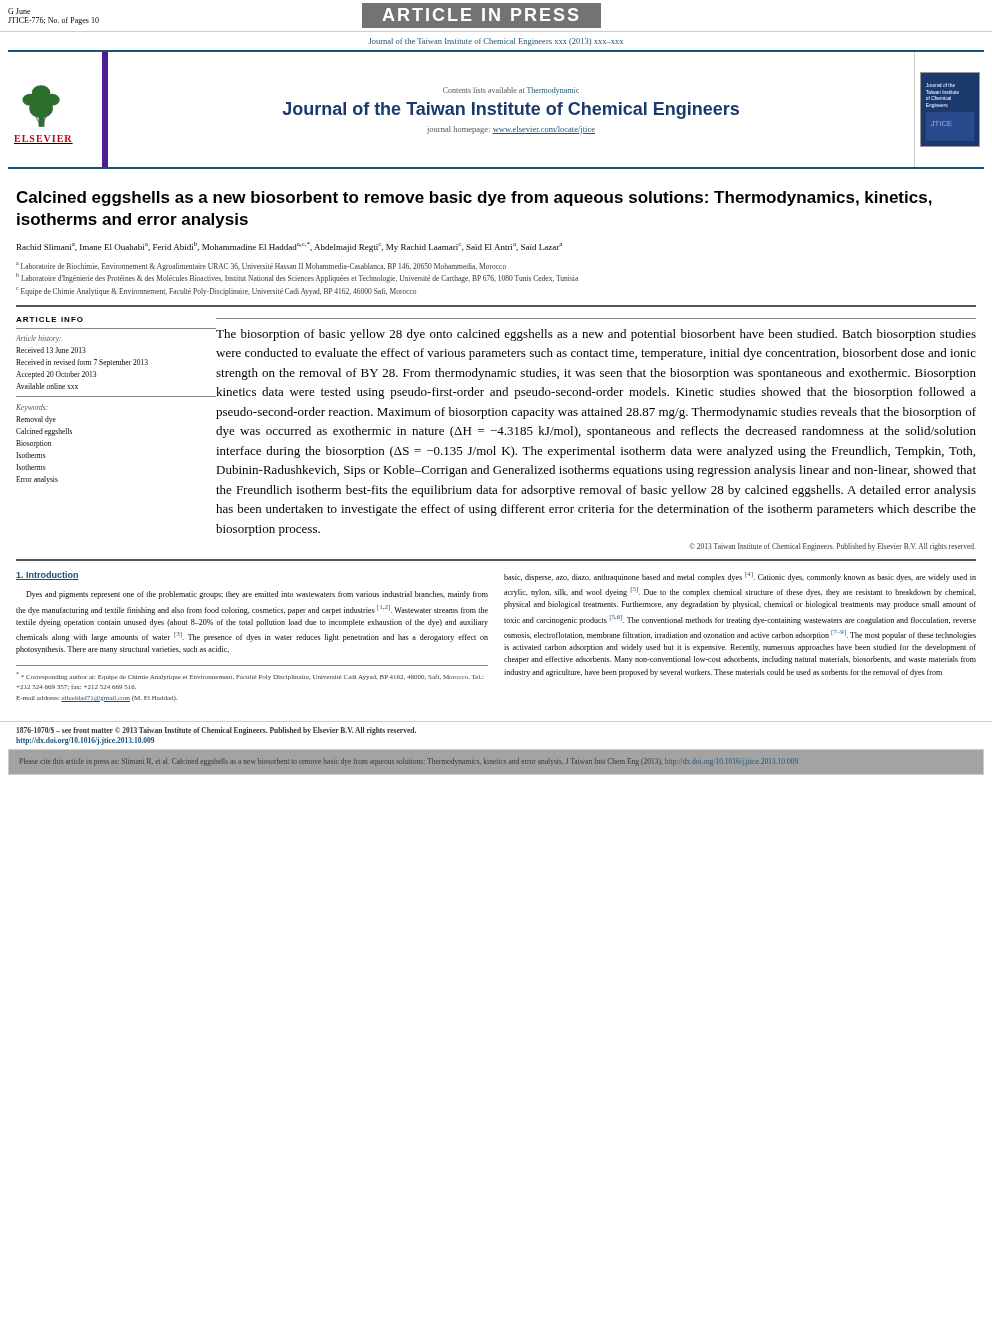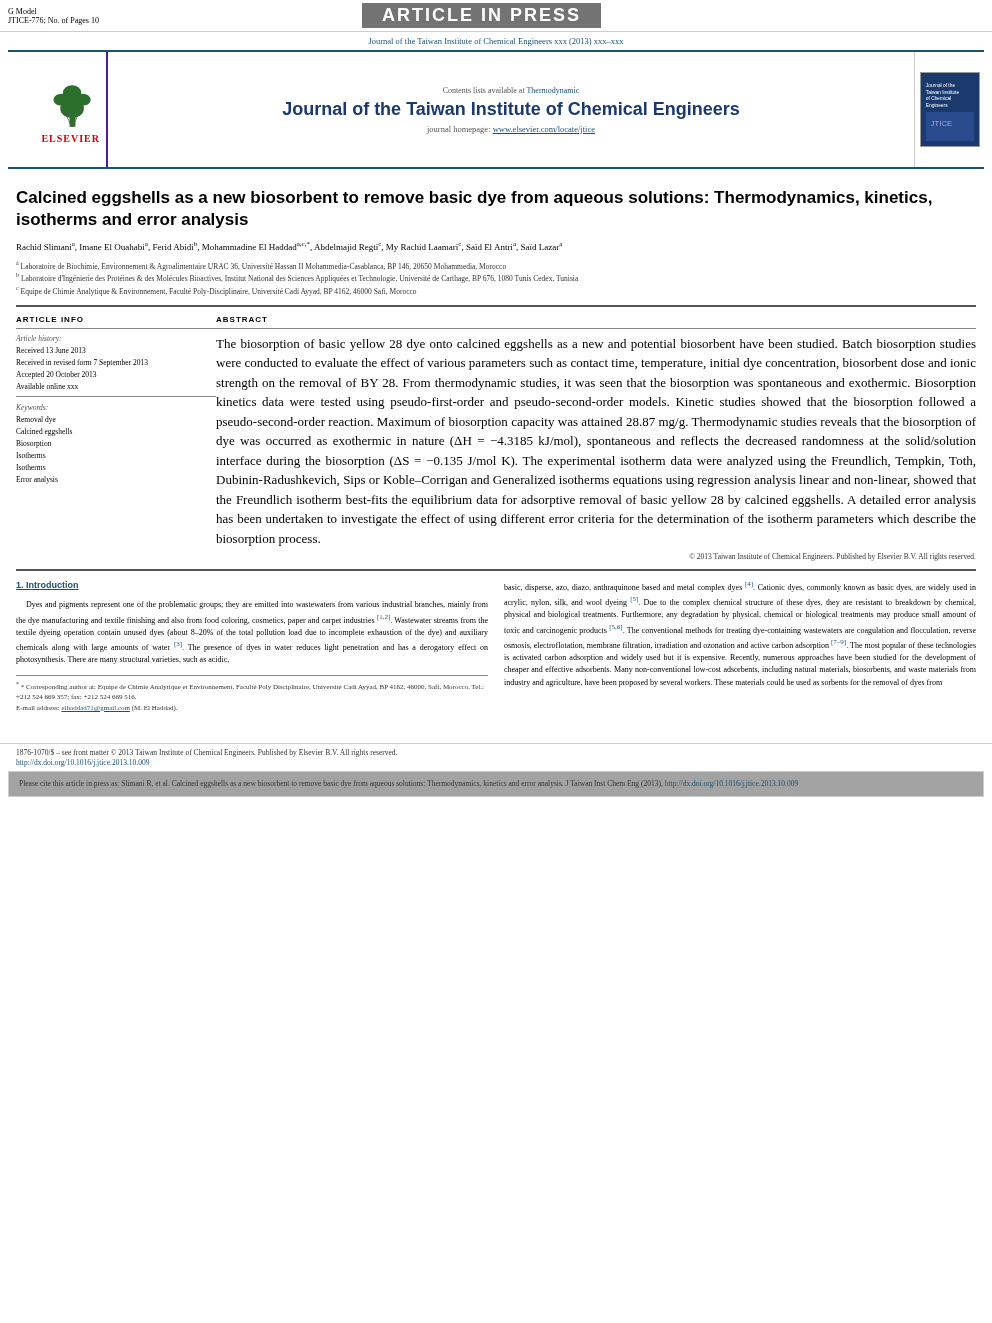--- a/index.html
+++ b/index.html
@@ -42,27 +42,28 @@
     
     .main-header {
       display: flex;
       align-items: stretch;
       border-top: 2px solid #1a5276;
       border-bottom: 2px solid #1a5276;
       margin: 0 8px;
     }
     .elsevier-logo {
       width: 100px;
-      border-right: 2px solid #4c1d95;
+      border-right: 6px solid #4c1d95;
       display: flex;
       flex-direction: column;
-      align-items: flex-end;
+      align-items: flex-start;
       justify-content: center;
       padding: 6px;
       flex-shrink: 0;
+      text-decoration: underline;
     }
     .elsevier-logo .logo-tree {
       width: 55px;
       height: 55px;
     }
     .elsevier-text {
       font-size: 10px;
       font-weight: bold;
       color: #c00;
       letter-spacing: 1px;
@@ -254,23 +255,24 @@
     }
     .footnote-text {
       font-size: 7px;
       line-height: 1.5;
       color: #333;
     }
     .footnote-star { font-size: 6px; vertical-align: super; }
 
     
     .bottom-issn-bar {
-      margin-top: 24px;
+      margin-top: 12px;
       border-top: 1px solid #ccc;
       padding: 4px 16px;
+      font-weight: bold;
     }
     .issn-text { font-size: 7.5px; color: #333; }
     .doi-link { color: #1a5276; font-size: 7.5px; text-decoration: none; }
 
     
     .citation-box {
       background: #a3a3a3;
       border: 1px solid #ccc;
       margin: 0 8px;
       padding: 6px 10px;
@@ -280,21 +282,21 @@
     }
     .citation-box a { color: #1a5276; }
 
     
   </style>
 </head>
 <body>
 
 <div class="top-banner">
   <div>
-    <div style="font-size:8px;">G Model</div>
+    <div style="font-size:8px;">G June</div>
     <div style="font-size:8px;">JTICE-776; No. of Pages 10</div>
   </div>
   <div class="article-in-press">ARTICLE IN PRESS</div>
   <div style="width:120px;"></div>
 </div>
 
 <div class="journal-link-bar">
   <span style="color:#1a5276;">Journal of the Taiwan Institute of Chemical Engineers xxx (2013) xxx–xxx</span>
 </div>
 
@@ -376,21 +378,20 @@
           <div>Calcined eggshells</div>
           <div>Biosorption</div>
           <div>Isotherms</div>
           <div>Isotherms</div>
           <div>Error analysis</div>
         </div>
       </div>
     </div>
 
     <div class="abstract-col">
-      <div class="col-header">ABSTRACT</div>
       <hr class="col-divider">
       <div class="abstract-text">The biosorption of basic yellow 28 dye onto calcined eggshells as a new and potential biosorbent have been studied. Batch biosorption studies were conducted to evaluate the effect of various parameters such as contact time, temperature, initial dye concentration, biosorbent dose and ionic strength on the removal of BY 28. From thermodynamic studies, it was seen that the biosorption was spontaneous and exothermic. Biosorption kinetics data were tested using pseudo-first-order and pseudo-second-order models. Kinetic studies showed that the biosorption followed a pseudo-second-order reaction. Maximum of biosorption capacity was attained 28.87 mg/g. Thermodynamic studies reveals that the biosorption of dye was occurred as exothermic in nature (ΔH = −4.3185 kJ/mol), spontaneous and reflects the decreased randomness at the solid/solution interface during the biosorption (ΔS = −0.135 J/mol K). The experimental isotherm data were analyzed using the Freundlich, Tempkin, Toth, Dubinin-Radushkevich, Sips or Koble–Corrigan and Generalized isotherms equations using regression analysis linear and non-linear, showed that the Freundlich isotherm best-fits the equilibrium data for adsorptive removal of basic yellow 28 by calcined eggshells. A detailed error analysis has been undertaken to investigate the effect of using different error criteria for the determination of the isotherm parameters which describe the biosorption process.</div>
       <div class="abstract-copyright">© 2013 Taiwan Institute of Chemical Engineers. Published by Elsevier B.V. All rights reserved.</div>
     </div>
   </div>
 
   <hr class="section-divider-thick">
 
   <div class="body-two-col">
 

